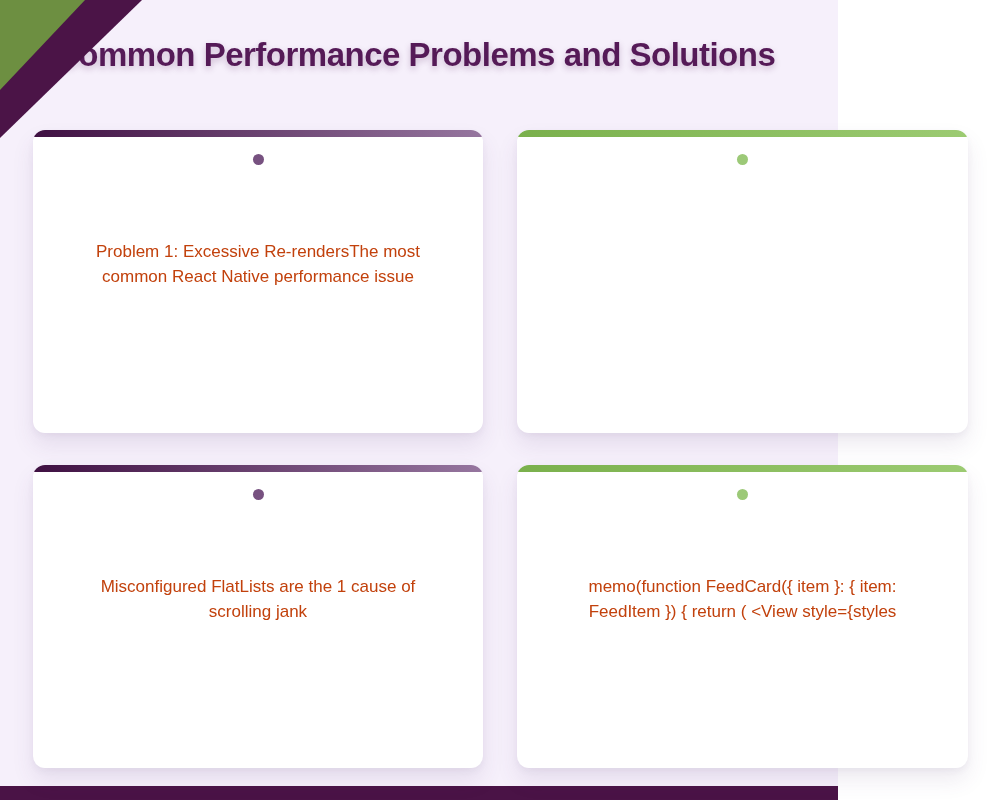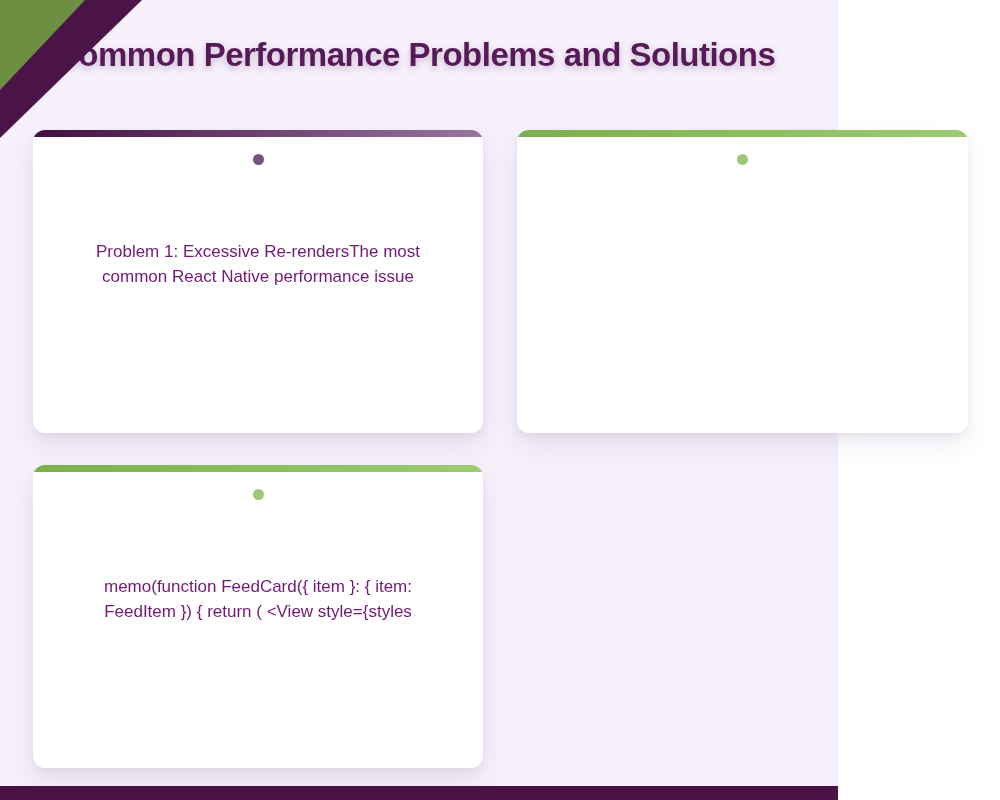--- a/index.html
+++ b/index.html
@@ -90,21 +90,21 @@
     margin: 17px auto 0 auto;
   }
   .card.purple .card-dot { background: #775180; }
   .card.green  .card-dot { background: #9cc977; }
   .card-text {
     margin-top: 74px;
     padding: 0 50px;
     text-align: center;
     font-size: 17px;
     line-height: 25px;
-    color: #701a75;
+    color: #c2410c;
   }
 </style>
 </head>
 <body>
 
 <div class="stage">
 
   <div class="page-bg"></div>
   <div class="footer-bar"></div>
 
@@ -119,20 +119,25 @@
       <div class="card-accent"></div>
       <div class="card-dot"></div>
       <div class="card-text">Problem 1: Excessive Re-rendersThe most common React Native performance issue</div>
     </div>
 
     <div class="card green">
       <div class="card-accent"></div>
       <div class="card-dot"></div>
     </div>
 
+    <div class="card purple">
+      <div class="card-accent"></div>
+      <div class="card-dot"></div>
+      <div class="card-text">Misconfigured FlatLists are the 1 cause of scrolling jank</div>
+    </div>
 
     <div class="card green">
       <div class="card-accent"></div>
       <div class="card-dot"></div>
       <div class="card-text">memo(function FeedCard({ item }: { item: FeedItem }) { return ( &lt;View style={styles</div>
     </div>
 
   </div>
 </div>
 

